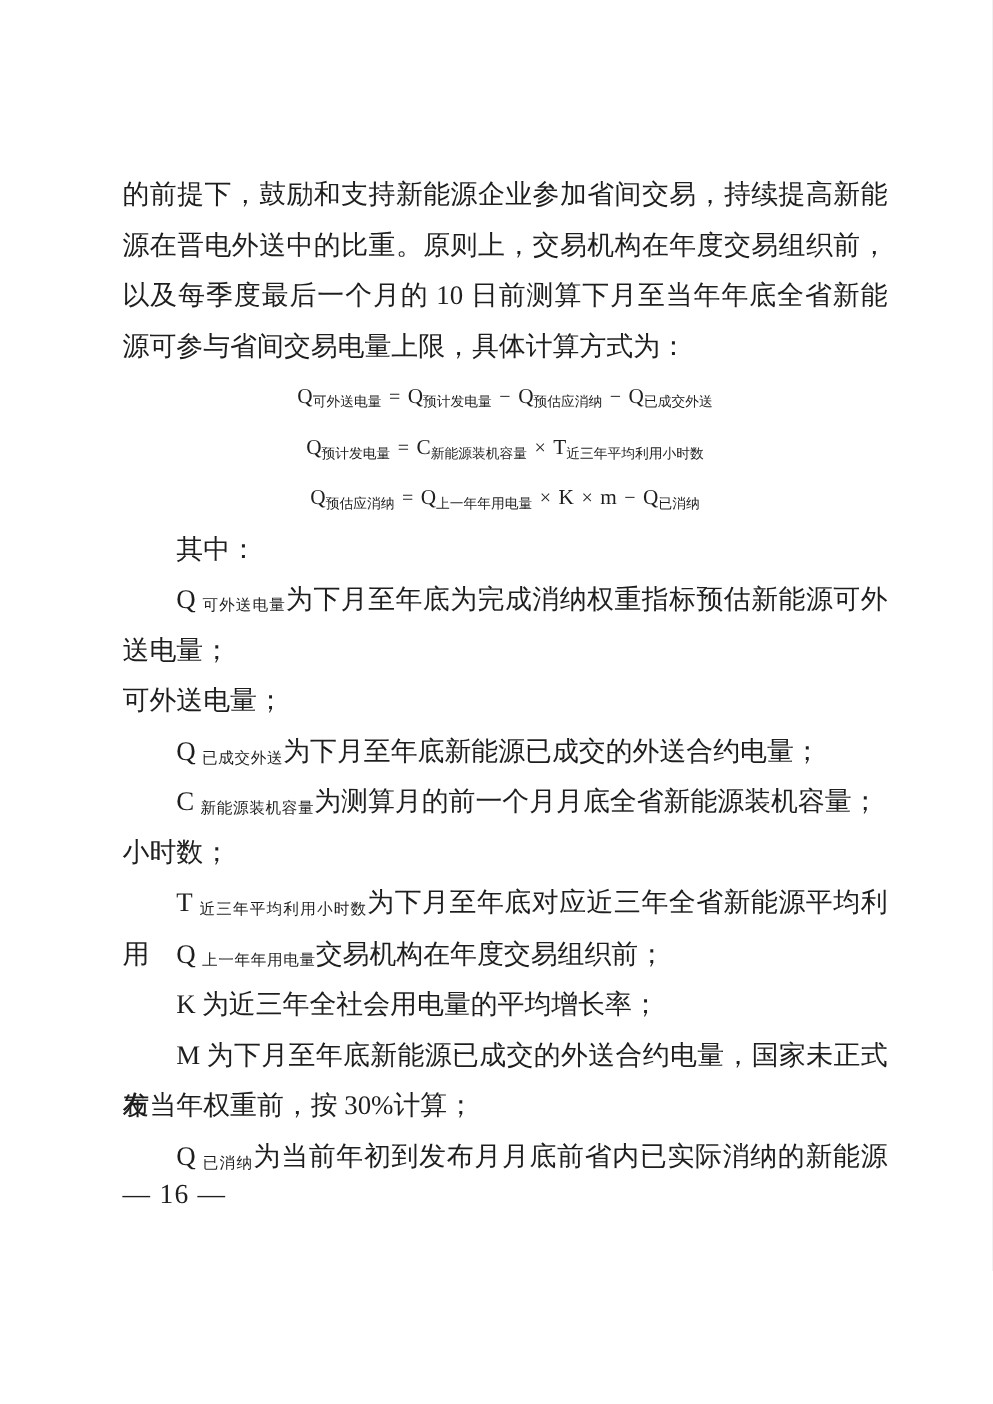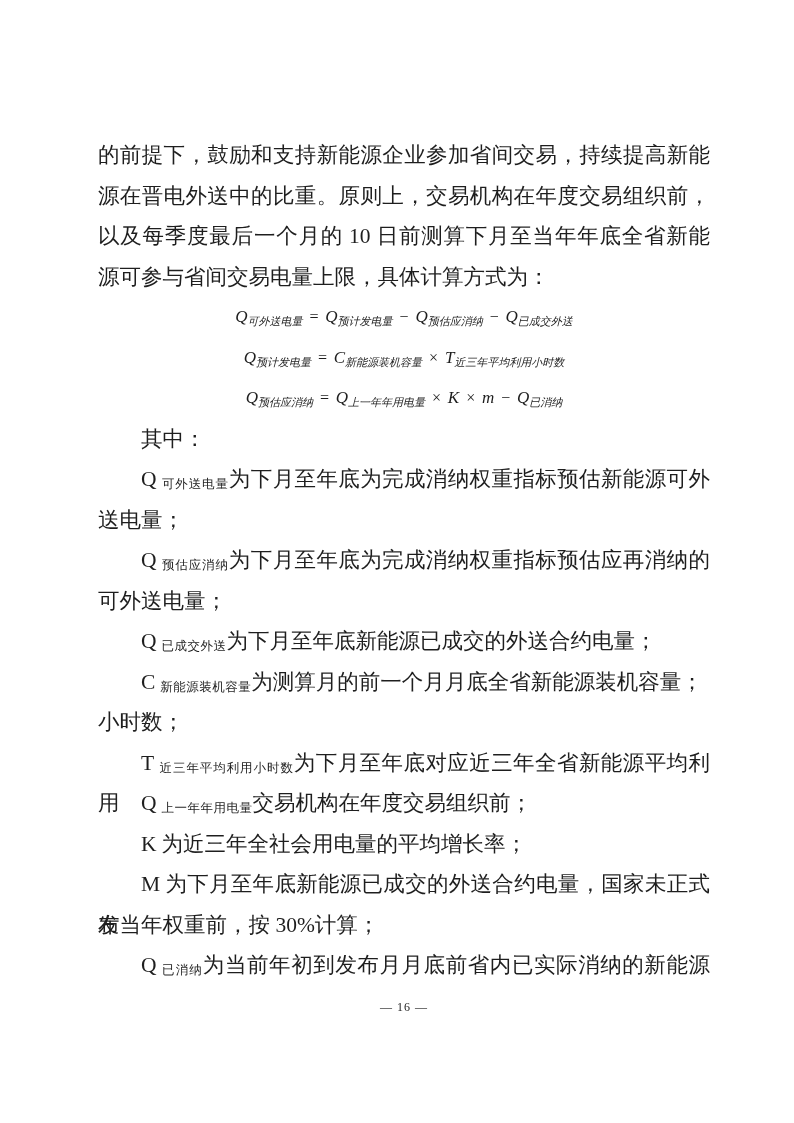--- a/index.html
+++ b/index.html
@@ -28,43 +28,41 @@
   .j {
     text-align: justify;
     text-align-last: justify;
     text-justify: inter-character;
   }
   .ind { text-indent: 2em; }
   
   .formula {
     text-align: center;
     font-size: 17px;
-    font-style: italic;
   }
   .fv { font-size: 17px; }
   .fs {
     font-size: 11px;
     vertical-align: -3px;
     line-height: 0;
   }
   .fo { font-size: 16px; margin: 0 6px; }
   
   .dv { margin-right: 5px; }
   .ds {
     font-size: 12.5px;
     vertical-align: -2px;
     line-height: 0;
     letter-spacing: 0.5px;
   }
   .footer-line {
-    margin: 11px;
-    font-size: 12px;
+    margin: 0;
+    font-size: 22px;
     line-height: 20px;
     letter-spacing: 1px;
-    text-align: center;
   }
   sub { text-decoration: none; }
 </style>
 </head>
 <body>
 
 <div class="page">
   <div class="content">
 
     <p class="ln j">的前提下，鼓励和支持新能源企业参加省间交易，持续提高新能</p>
@@ -77,21 +75,20 @@
     <div class="ln formula"><span class="fv">Q</span><sub class="fs">预计发电量</sub><span class="fo">=</span><span class="fv">C</span><sub class="fs">新能源装机容量</sub><span class="fo">×</span><span class="fv">T</span><sub class="fs">近三年平均利用小时数</sub></div>
 
     <div class="ln formula"><span class="fv">Q</span><sub class="fs">预估应消纳</sub><span class="fo">=</span><span class="fv">Q</span><sub class="fs">上一年年用电量</sub><span class="fo">×</span><span class="fv">K</span><span class="fo">×</span><span class="fv">m</span><span class="fo">−</span><span class="fv">Q</span><sub class="fs">已消纳</sub></div>
 
     <p class="ln ind">其中：</p>
 
     <p class="ln ind j"><span class="dv">Q</span><sub class="ds">可外送电量</sub><span>为下月至年底为完成消纳权重指标预估新能源可外</span></p>
     <p class="ln">送电量；</p>
 
 
-    <p class="ln ind j"><span class="dv">Q</span><sub class="ds">预估应消纳</sub><span>为下月至年底为完成消纳权重指标预估应再消纳的</span></p>
     <p class="ln">可外送电量；</p>
 
     <p class="ln ind"><span class="dv">Q</span><sub class="ds">已成交外送</sub><span>为下月至年底新能源已成交的外送合约电量；</span></p>
 
     <p class="ln ind"><span class="dv">C</span><sub class="ds">新能源装机容量</sub><span>为测算月的前一个月月底全省新能源装机容量；</span></p>
 
     <p class="ln">小时数；</p>
     <p class="ln ind j"><span class="dv">T</span><sub class="ds">近三年平均利用小时数</sub><span>为下月至年底对应近三年全省新能源平均利用</span></p>
 
     <p class="ln ind"><span class="dv">Q</span><sub class="ds">上一年年用电量</sub><span>交易机构在年度交易组织前；</span></p>

